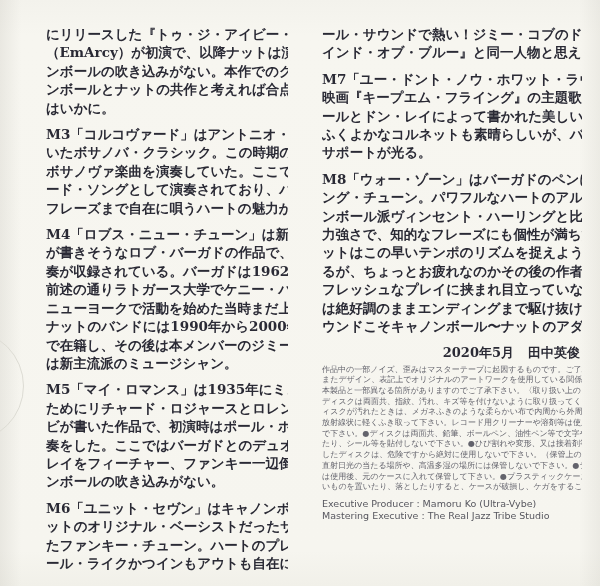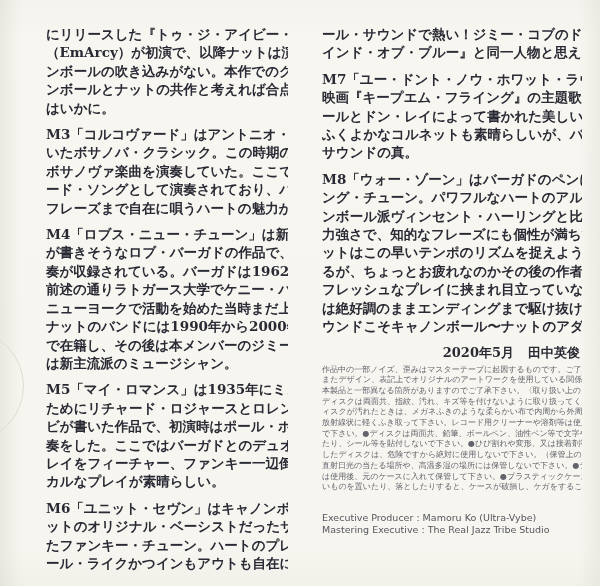--- a/index.html
+++ b/index.html
@@ -26,21 +26,21 @@
     color:#2a2a35; line-height:17px; margin:0 2px 4px 0;
     white-space:nowrap; overflow:hidden;
   }
   .byline .author { margin-left:14px; }
   .fineprint { margin-top:2px; }
   .fineprint .tline {
     font-size:8px; font-weight:400; line-height:10.7px;
     color:#63636c; white-space:nowrap; overflow:hidden;
     font-family:"DejaVu Sans","Liberation Sans",sans-serif;
   }
-  .credits { margin-top:19px; }
+  .credits { margin-top:5px; }
   .credits .tline {
     font-size:9.5px; font-weight:400; line-height:11.7px;
     color:#56565e; white-space:nowrap; overflow:hidden;
     font-family:"DejaVu Sans","Liberation Sans",sans-serif;
   }
   .scan-arc {
     position:absolute; left:-88px; top:330px;
     width:110px; height:110px; border-radius:50%;
     border:1.5px solid #dddcd4; background:transparent;
   }
@@ -74,41 +74,41 @@
         <div class="tline">ナットのバンドには1990年から2000年にナットが亡くなるま</div>
         <div class="tline">で在籍し、その後は本メンバーのジミー・コブのサイドマンと</div>
         <div class="tline">は新主流派のミュージシャン。</div>
       </div>
     <div class="para">
         <div class="tline">M5「マイ・ロマンス」は1935年にミュージカル『ジャンボ』の</div>
         <div class="tline">ためにリチャード・ロジャースとロレンツ・ハートの黄金コン</div>
         <div class="tline">ビが書いた作品で、初演時はポール・ホワイトマン楽団が演</div>
         <div class="tline">奏をした。ここではバーガドとのデュオでナットのミュート・プ</div>
         <div class="tline">レイをフィーチャー、ファンキー一辺倒ではないナットのリリ</div>
-        <div class="tline">カルなプレイが素晴らしい。</div>
+        <div class="tline">ンボールの吹き込みがない。</div>
       </div>
     <div class="para">
         <div class="tline">M6「ユニット・セヴン」はキャノンボール・アダレイ・クインテ</div>
         <div class="tline">ットのオリジナル・ベーシストだったサム・ジョーンズの書い</div>
         <div class="tline">たファンキー・チューン。ハートのプレイがとにかくキャノンボ</div>
         <div class="tline">ール・ライクかつインもアウトも自在に操る進化系キャノンボ</div>
       </div>
   </div>
 
   <div class="col col-right">
     <div class="para">
         <div class="tline">ール・サウンドで熱い！ジミー・コブのドラミングもマイルス『カ</div>
         <div class="tline">インド・オブ・ブルー』と同一人物と思えないほどのワイルドな</div>
       </div>
     <div class="para">
         <div class="tline">M7「ユー・ドント・ノウ・ホワット・ラヴ・イズ」は1941年の</div>
         <div class="tline">映画『キープエム・フライング』の主題歌としてジーン・デ・ポ</div>
         <div class="tline">ールとドン・レイによって書かれた美しいバラード。ナットの</div>
         <div class="tline">ふくよかなコルネットも素晴らしいが、バーガドの洗練された</div>
-        <div class="tline">サウンドの真。</div>
+        <div class="tline">サポートが光る。</div>
       </div>
     <div class="para">
         <div class="tline">M8「ウォー・ゾーン」はバーガドのペンによるハード・スウィ</div>
         <div class="tline">ング・チューン。パワフルなハートのアルトは同世代のキャノ</div>
         <div class="tline">ンボール派ヴィンセント・ハーリングと比べても全く遜色ない</div>
         <div class="tline">力強さで、知的なフレーズにも個性が満ち溢れている。続くナ</div>
         <div class="tline">ットはこの早いテンポのリズムを捉えようと豪快にブロウをす</div>
         <div class="tline">るが、ちょっとお疲れなのかその後の作者バーガドとハートの</div>
         <div class="tline">フレッシュなプレイに挟まれ目立っていないか。しかしバンド</div>
         <div class="tline">は絶好調のままエンディングまで駆け抜ける。この馬力あるサ</div>

